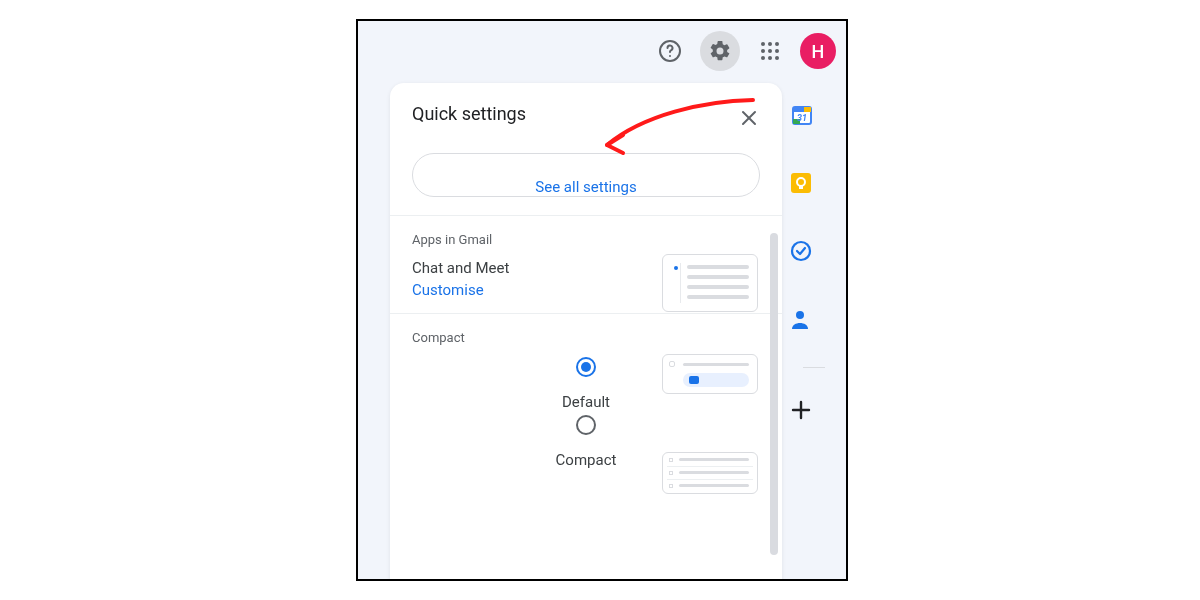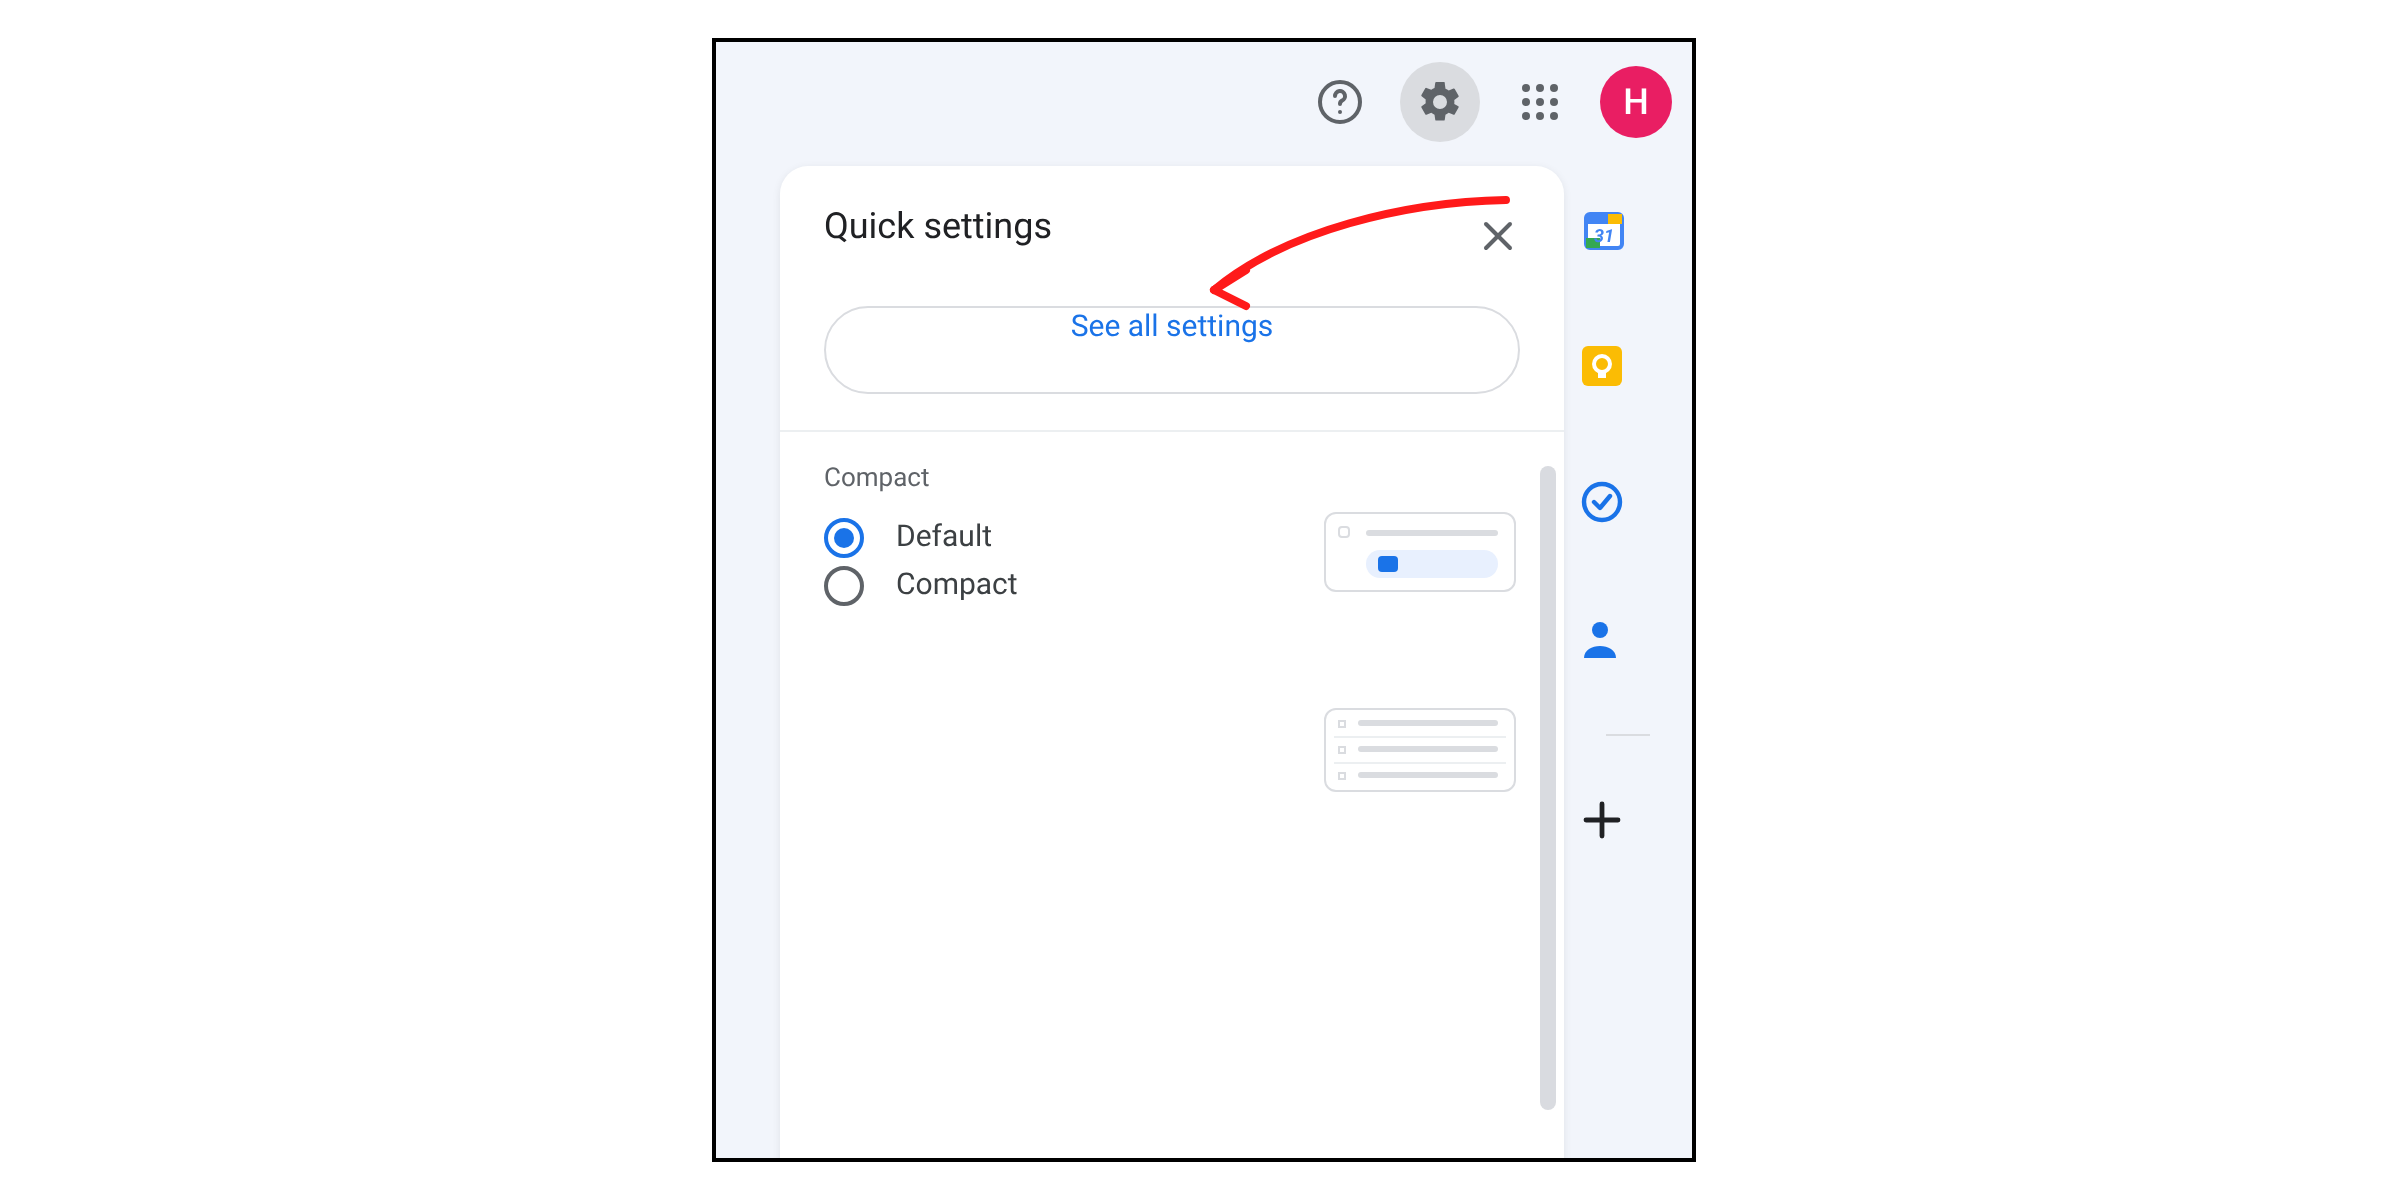--- a/index.html
+++ b/index.html
@@ -114,21 +114,21 @@
     cursor: pointer;
     color: #5f6368;
   }
 
   .see-all-btn {
     margin: 10px 22px 18px 22px;
     border: 1px solid #dadce0;
     border-radius: 24px;
     height: 44px;
     display: flex;
-    align-items: flex-start;
+    align-items: flex-end;
     justify-content: center;
     color: #1a73e8;
     font-size: 15px;
     cursor: pointer;
     background: #fff;
   }
 
   .section {
     border-top: 1px solid #eceff1;
     padding: 16px 22px 14px 22px;
@@ -164,23 +164,24 @@
   }
   .thumb-inner-lines {
     position: absolute;
     inset: 8px;
   }
   .lineA { background: #dadce0; height: 4px; border-radius: 2px; }
   .dotblue { background: #1a73e8; width:4px; height:4px; border-radius:50%; }
 
   .density-row {
     display: flex;
-    align-items: flex-start;
+    align-items: center;
     gap: 16px;
     margin: 4px 0;
+    flex-direction: column;
   }
   .radio {
     width: 20px;
     height: 20px;
     border: 2px solid #5f6368;
     border-radius: 50%;
     position: relative;
     cursor: pointer;
     flex-shrink: 0;
   }
@@ -305,20 +306,35 @@
           <line x1="4" y1="4" x2="16" y2="16"></line>
             <line x1="16" y1="4" x2="4" y2="16"></line>
         </svg>
       </div>
     </div>
 
     <div class="see-all-btn">
       <span>See all settings</span>
     </div>
 
+    <div class="section">
+      <div class="section-title">Apps in Gmail</div>
+      <div class="section-sub">Chat and Meet</div>
+      <div class="link">Customise</div>
+      <div class="thumb thumb-apps">
+        <div class="thumb-inner-lines">
+          <div style="position:absolute;left:0;top:0;width:10px;bottom:0;border-right:1px solid #e8eaed;"></div>
+          <div class="dotblue" style="position:absolute;left:3px;top:3px;"></div>
+          <div class="lineA" style="position:absolute;left:16px;top:2px;right:0;"></div>
+          <div class="lineA" style="position:absolute;left:16px;top:12px;right:0;"></div>
+          <div class="lineA" style="position:absolute;left:16px;top:22px;right:0;"></div>
+          <div class="lineA" style="position:absolute;left:16px;top:32px;right:0;"></div>
+        </div>
+      </div>
+    </div>
 
     <div class="section" style="padding-bottom:30px;">
       <div class="section-title">Compact</div>
 
       <div class="density-row">
         <div class="radio selected"></div>
         <div class="density-label">Default</div>
         <div class="density-thumb" style="top:40px;height:40px;">
           <div style="position:absolute;left:6px;top:6px;width:6px;height:6px;border:1px solid #dadce0;border-radius:2px;"></div>
           <div class="lineA" style="position:absolute;left:20px;top:8px;right:8px;height:3px;"></div>

